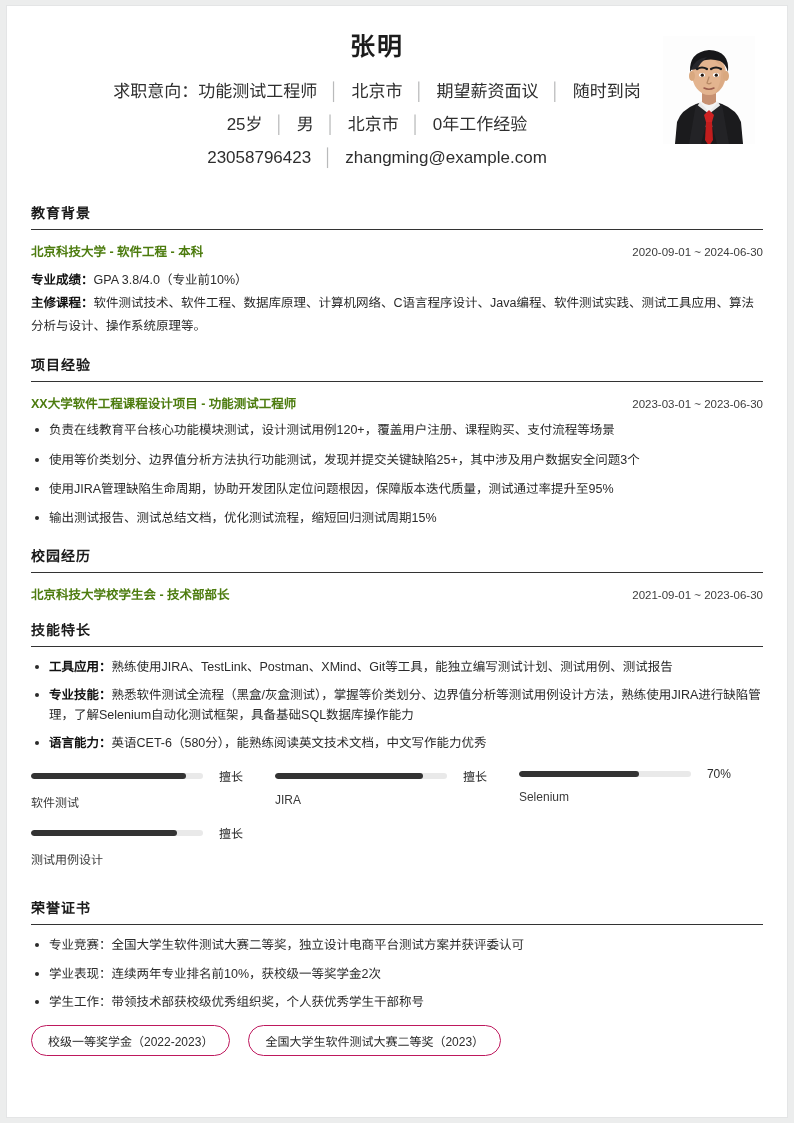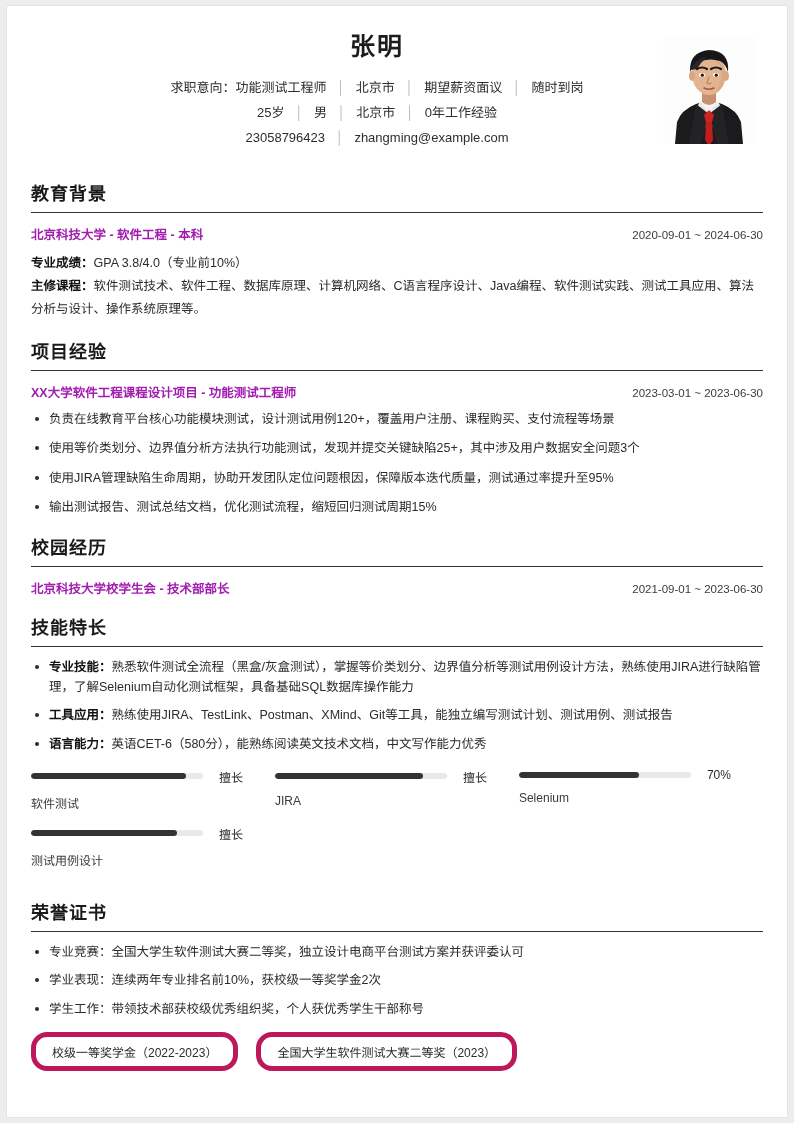--- a/index.html
+++ b/index.html
@@ -41,21 +41,21 @@
     letter-spacing: 2px;
     line-height: 1.3;
     padding-right: 40px;
   }
   .contact-lines {
     margin-top: 12px;
     padding-right: 40px;
   }
   .contact-line {
     text-align: center;
-    font-size: 13px;
+    font-size: 17px;
     color: #2e2e2e;
     line-height: 1.95;
     white-space: nowrap;
   }
   .sep {
     color: #b9babb;
     padding: 0 7px;
     font-weight: 300;
   }
   .avatar {
@@ -65,21 +65,21 @@
     width: 92px;
     height: 108px;
     overflow: hidden;
     background: #fdfdfd;
   }
   .avatar svg { display: block; width: 100%; height: 100%; }
 
   
   .section { margin-top: 16px; }
   .section-title {
-    font-size: 18px;
+    font-size: 14px;
     font-weight: bold;
     color: #1a1a1a;
     letter-spacing: 1px;
     padding-bottom: 7px;
   }
   .section-rule {
     height: 1px;
     background: #333333;
     margin-bottom: 11px;
   }
@@ -88,21 +88,21 @@
   .entry { margin-bottom: 4px; }
   .entry-head {
     display: flex;
     justify-content: space-between;
     align-items: baseline;
     margin-bottom: 9px;
   }
   .entry-title {
     font-size: 12.5px;
     font-weight: bold;
-    color: #a21caf;
+    color: #4d7c0f;
   }
   .entry-date {
     font-size: 11.5px;
     color: #3b3b3b;
     white-space: nowrap;
   }
 
   .kv-line {
     font-size: 12.5px;
     color: #2b2b2b;
@@ -175,21 +175,21 @@
 
   
   .tag-wrap {
     display: flex;
     flex-wrap: wrap;
     gap: 11px 18px;
     margin-top: 13px;
     max-width: 600px;
   }
   .tag {
-    border: 5px solid #be185d;
+    border: 1px solid #be185d;
     border-radius: 16px;
     padding: 6px 16px;
     font-size: 12px;
     color: #2b2b2b;
     background: #fff;
     white-space: nowrap;
   }
 </style>
 </head>
 <body>
@@ -319,24 +319,24 @@
         </div>
       </div>
     </div>
 
     <div class="section">
       <div class="section-title">技能特长</div>
       <div class="section-rule"></div>
 
       <ul class="bullets tight">
         <li>
+          <b>工具应用：</b><span>熟练使用JIRA、TestLink、Postman、XMind、Git等工具，能独立编写测试计划、测试用例、测试报告</span>
+        </li>
+        <li>
           <b>专业技能：</b><span>熟悉软件测试全流程（黑盒/灰盒测试），掌握等价类划分、边界值分析等测试用例设计方法，熟练使用JIRA进行缺陷管理，了解Selenium自动化测试框架，具备基础SQL数据库操作能力</span>
-        </li>
-        <li>
-          <b>工具应用：</b><span>熟练使用JIRA、TestLink、Postman、XMind、Git等工具，能独立编写测试计划、测试用例、测试报告</span>
         </li>
         <li>
           <b>语言能力：</b><span>英语CET-6（580分），能熟练阅读英文技术文档，中文写作能力优秀</span>
         </li>
       </ul>
 
       <div class="skill-grid">
         <div class="skill-cell">
           <div class="skill-bar-row">
             <div class="skill-track">

